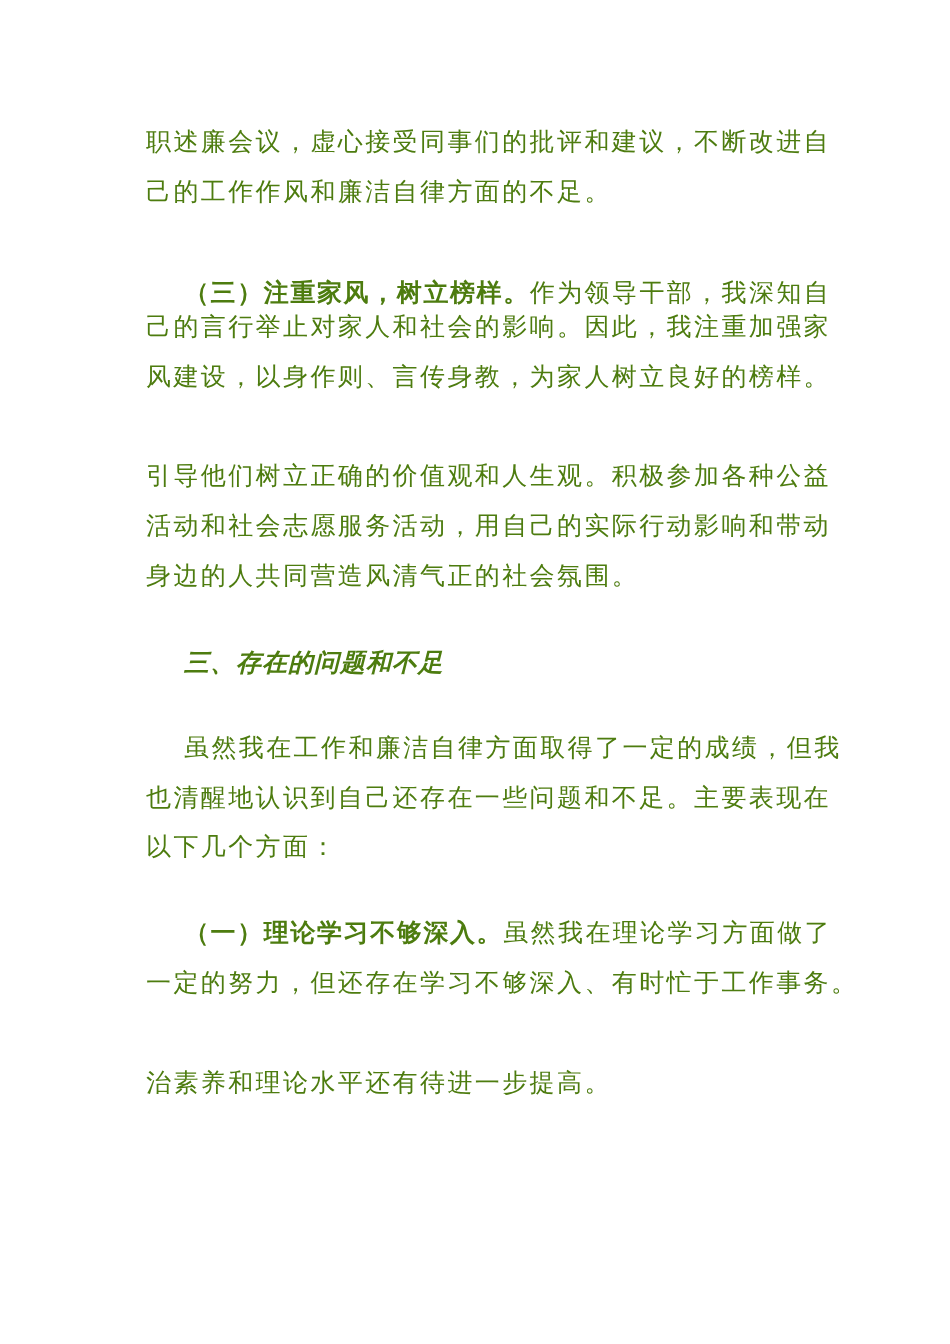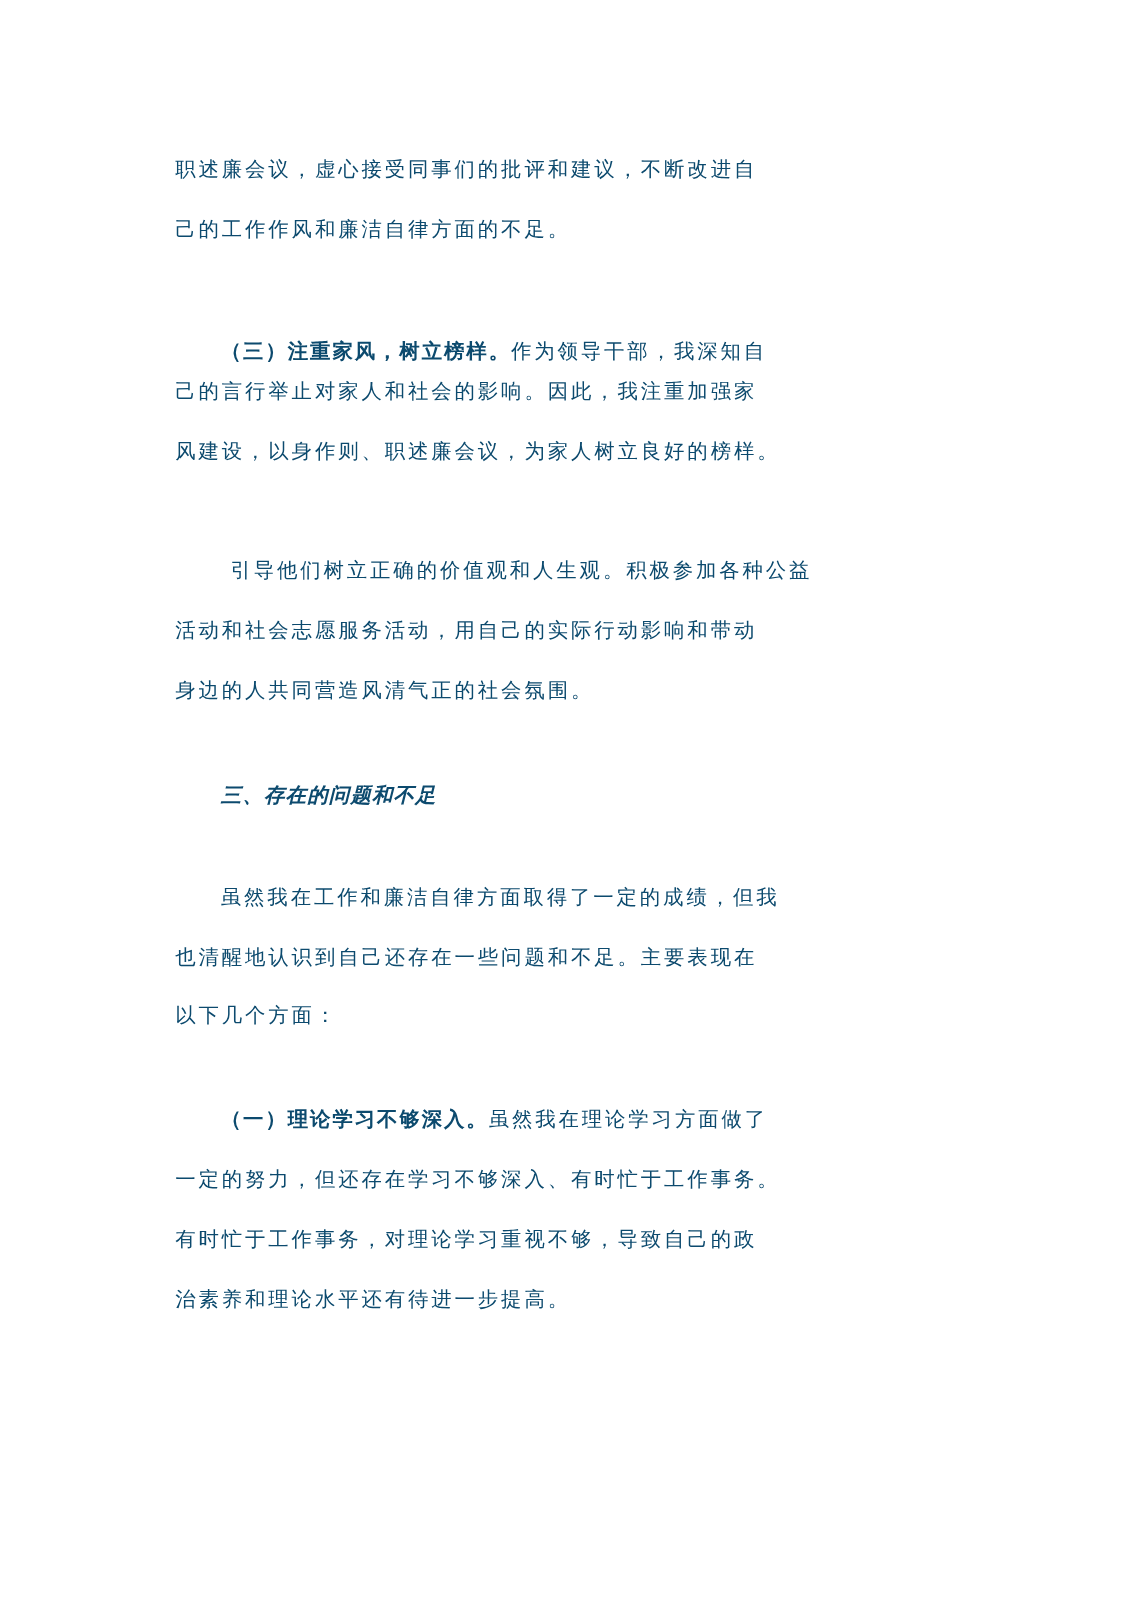--- a/index.html
+++ b/index.html
@@ -18,25 +18,25 @@
     .page {
       position: absolute;
       left: 0; top: 0;
       width: 950px;
       height: 1344px;
       background: #ffffff;
     }
     .line {
       position: absolute;
       left: 146px;
-      font-size: 17px;
+      font-size: 25px;
       line-height: 30px;
       white-space: nowrap;
       letter-spacing: 2.4px;
-      color: #0c4a6e;
+      color: #4d7c0f;
     }
     .indent { left: 184px; }
     .bold {
       font-weight: bold;
       letter-spacing: 1.6px;
     }
     .heading {
       left: 184px;
       font-weight: bold;
       letter-spacing: 1px;
@@ -48,31 +48,30 @@
 
 <div class="page">
 
   <div class="line" style="top:127px;">职述廉会议，虚心接受同事们的批评和建议，不断改进自</div>
   <div class="line" style="top:177px;">己的工作作风和廉洁自律方面的不足。</div>
 
   <div class="line indent" style="top:262px;margin-top:16px;">
     <span class="bold">（三）注重家风，树立榜样。</span><span>作为领导干部，我深知自</span>
   </div>
   <div class="line" style="top:312px;">己的言行举止对家人和社会的影响。因此，我注重加强家</div>
-  <div class="line" style="top:362px;">风建设，以身作则、职述廉会议，为家人树立良好的榜样。</div>
-  <div class="line" style="top:461px;margin-left:46px;">引导他们树立正确的价值观和人生观。积极参加各种公益</div>
+  <div class="line" style="top:362px;">风建设，以身作则、言传身教，为家人树立良好的榜样。</div>
+  <div class="line" style="top:461px;">引导他们树立正确的价值观和人生观。积极参加各种公益</div>
   <div class="line" style="top:511px;">活动和社会志愿服务活动，用自己的实际行动影响和带动</div>
   <div class="line" style="top:561px;">身边的人共同营造风清气正的社会氛围。</div>
 
   <div class="line heading" style="top:648px;">三、存在的问题和不足</div>
 
   <div class="line indent" style="top:733px;">虽然我在工作和廉洁自律方面取得了一定的成绩，但我</div>
   <div class="line" style="top:783px;">也清醒地认识到自己还存在一些问题和不足。主要表现在</div>
   <div class="line" style="top:832px;">以下几个方面：</div>
 
   <div class="line indent" style="top:918px;font-family:Liberation Serif, serif;">
     <span class="bold">（一）理论学习不够深入。</span><span>虽然我在理论学习方面做了</span>
   </div>
   <div class="line" style="top:968px;">一定的努力，但还存在学习不够深入、有时忙于工作事务。</div>
-  <div class="line" style="top:1018px;">有时忙于工作事务，对理论学习重视不够，导致自己的政</div>
   <div class="line" style="top:1068px;">治素养和理论水平还有待进一步提高。</div>
 
 </div>
 
 </body></html>

